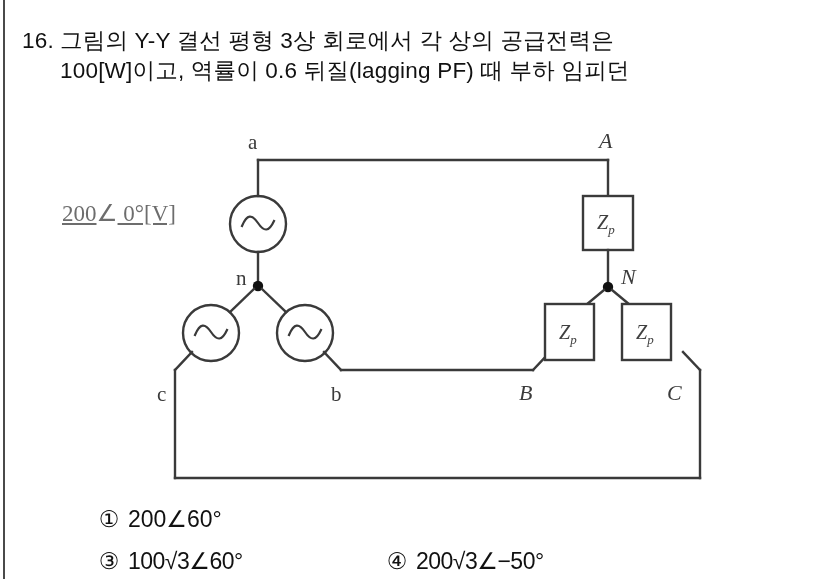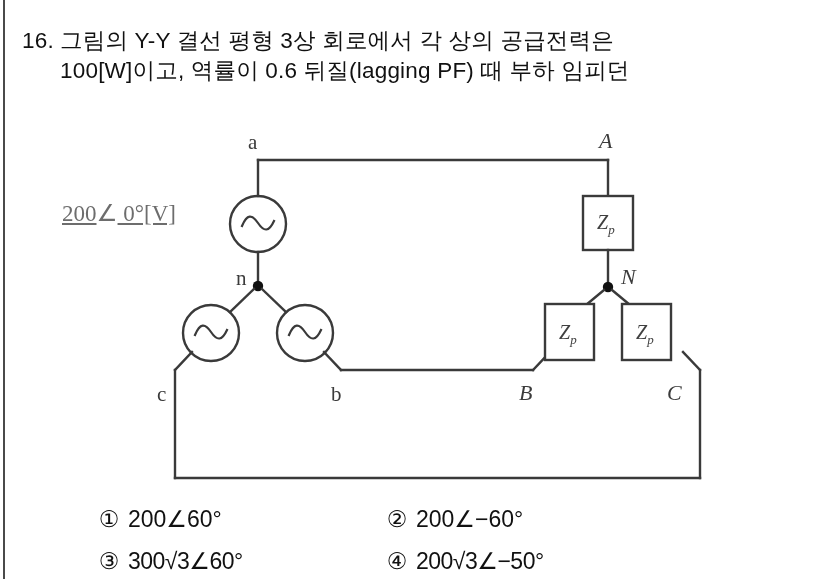--- a/index.html
+++ b/index.html
@@ -215,18 +215,17 @@
   <div class="lbl ital" style="left:667px; top:382px;">C</div>
 
   <div class="lbl zp" style="left:597px; top:212px;"><span>Z</span><span class="zsub">p</span></div>
 
   <div class="lbl zp" style="left:559px; top:322px;"><span>Z</span><span class="zsub">p</span></div>
 
   <div class="lbl zp" style="left:636px; top:322px;"><span>Z</span><span class="zsub">p</span></div>
 
   <div class="choices">
     <div class="choice c-col1 c-row1"><span class="circ-num" style="border: none; font-size: 23px; line-height: 22px; vertical-align: 0px; width: 24px; margin-right: 7px;">①</span><span>200∠60°</span></div>
-    <div class="choice c-col2 c-row1"><span class="circ-num" style="border: none; font-size: 23px; line-height: 22px; vertical-align: 0px; width: 24px; margin-right: 7px;">②</span><span>200∠−60°</span></div>
-    <div class="choice c-col1 c-row2"><span class="circ-num" style="border: none; font-size: 23px; line-height: 22px; vertical-align: 0px; width: 24px; margin-right: 7px;">③</span><span class="radical">300√3∠60°</span></div>
+    <div class="choice c-col1 c-row2"><span class="circ-num" style="border: none; font-size: 23px; line-height: 22px; vertical-align: 0px; width: 24px; margin-right: 7px;">③</span><span class="radical">100√3∠60°</span></div>
     <div class="choice c-col2 c-row2"><span class="circ-num" style="border: none; font-size: 23px; line-height: 22px; vertical-align: 0px; width: 24px; margin-right: 7px;">④</span><span class="radical">200√3∠−50°</span></div>
   </div>
 
 </div>
 
 </body></html>

